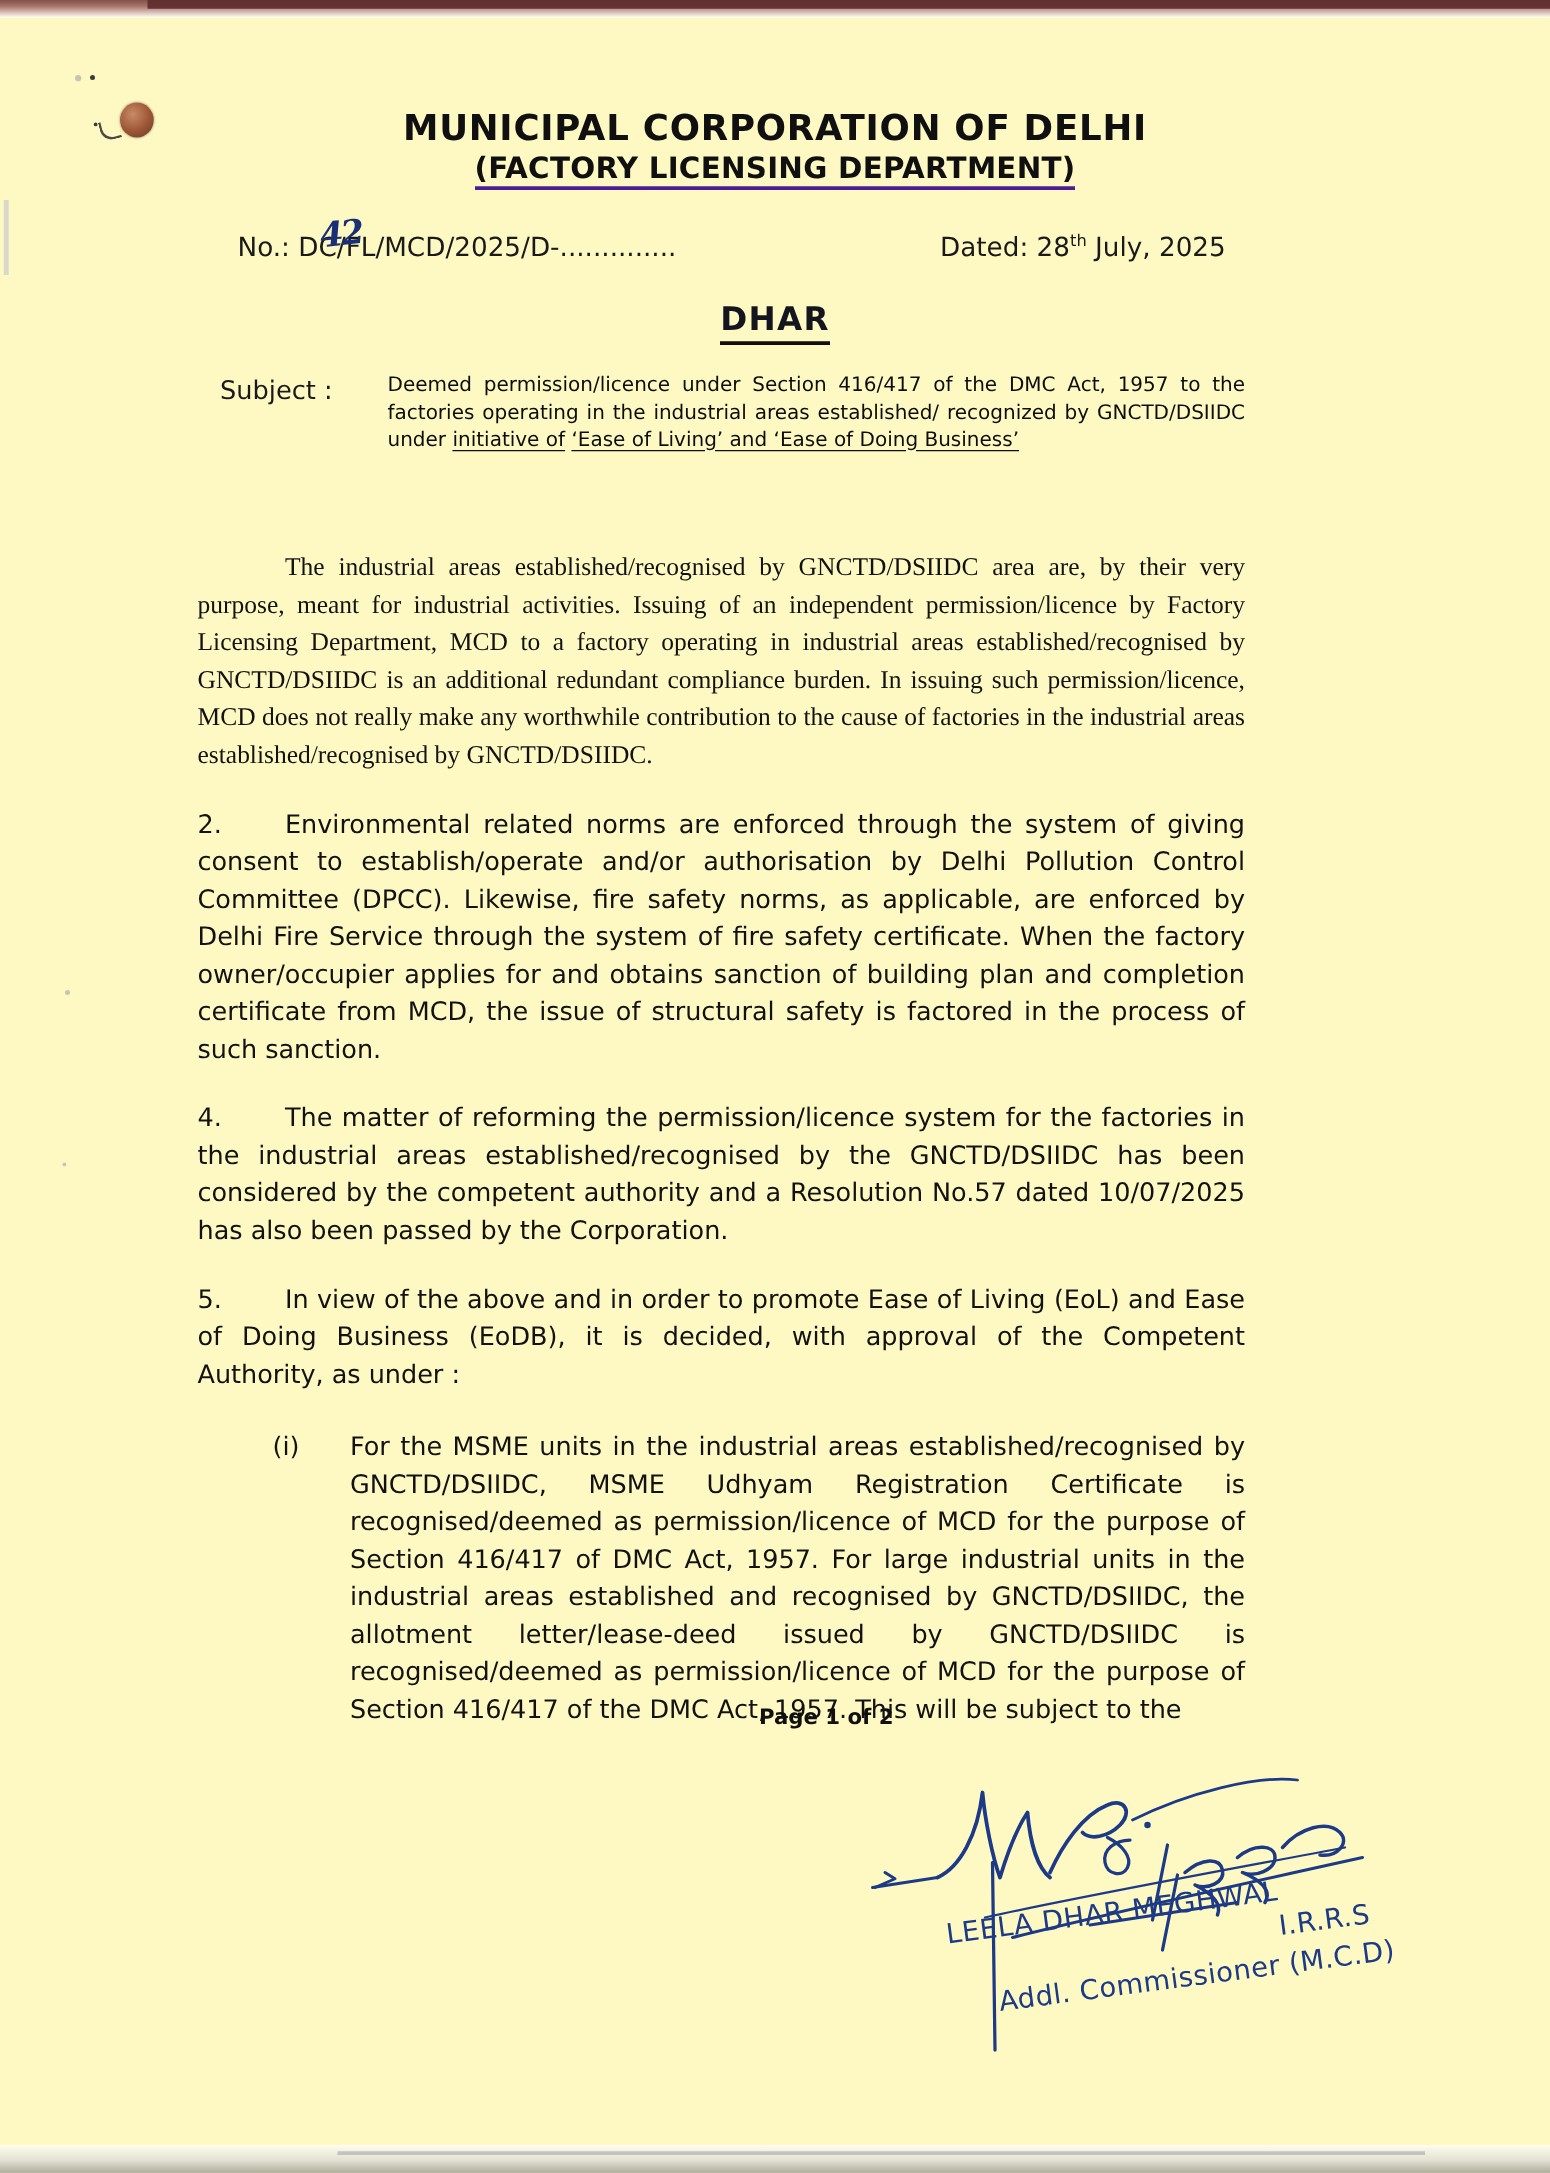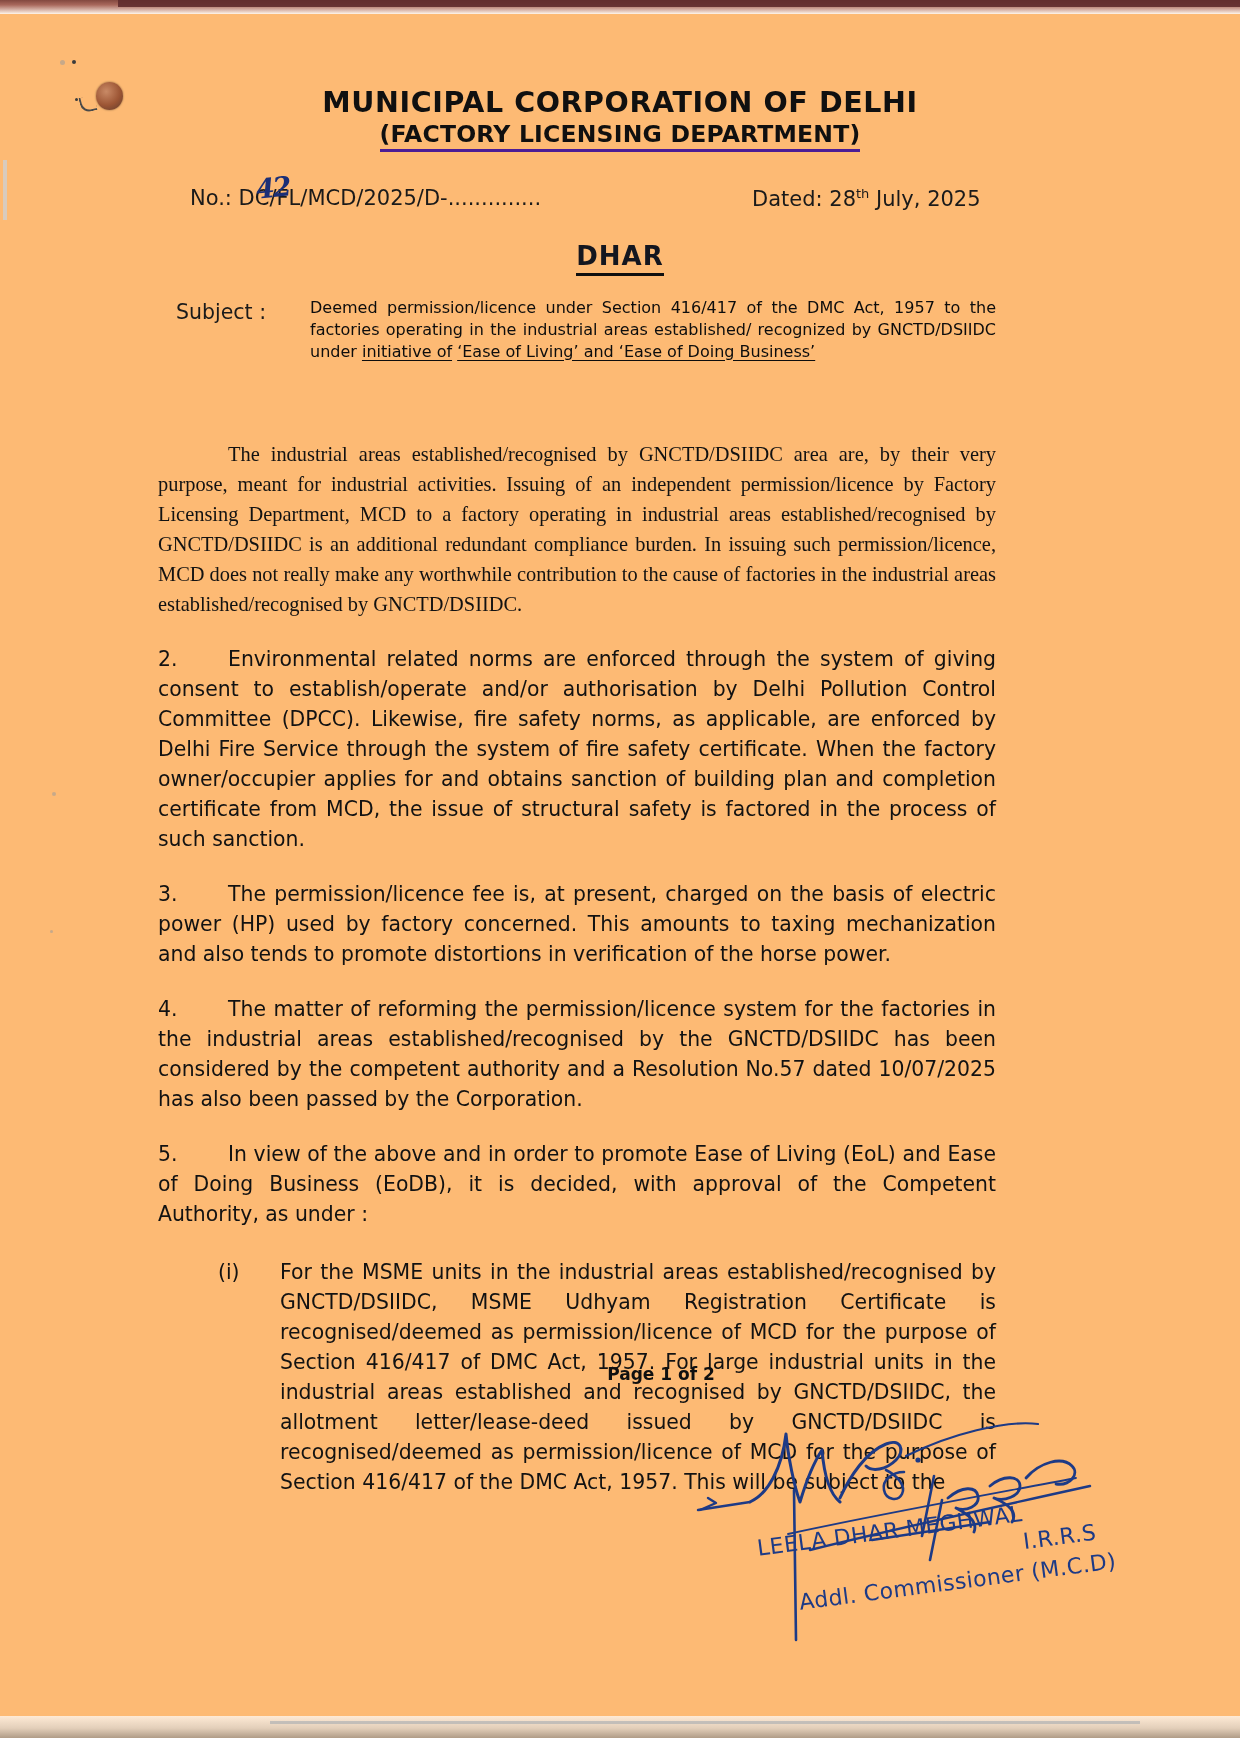--- a/index.html
+++ b/index.html
@@ -5,21 +5,21 @@
 <style>
   html, body {
     margin: 0;
     padding: 0;
     background: #8a8a8a;
   }
   .page {
     position: relative;
     width: 1240px;
     height: 1738px;
-    background: #fdba74;
+    background: #fef9c3;
     overflow: hidden;
     font-family: "DejaVu Sans", sans-serif;
     color: #14161f;
   }
   
   .scan-edge-top {
     position: absolute;
     top: 0; left: 0;
     width: 1240px; height: 14px;
     background: linear-gradient(to bottom, #6d3436 0%, #9a5a58 35%, #ffffff 100%);
@@ -278,21 +278,20 @@
       <u>‘Ease of Living’ and ‘Ease of Doing Business’</u>
     </div>
   </div>
 
   <div class="body">
 
     <p class="para first">The industrial areas established/recognised by GNCTD/DSIIDC area are, by their very purpose, meant for industrial activities.   Issuing of an independent permission/licence by Factory Licensing Department, MCD to a factory operating in industrial areas established/recognised by GNCTD/DSIIDC is an additional redundant compliance burden. In issuing such permission/licence, MCD does not really make any worthwhile contribution to the cause of factories in the industrial areas established/recognised by GNCTD/DSIIDC.</p>
 
     <p class="para numbered"><span class="num">2.</span><span>Environmental related norms are enforced through the system of giving consent to establish/operate and/or authorisation by Delhi Pollution Control Committee (DPCC). Likewise, fire safety norms, as applicable, are enforced by Delhi Fire Service through the system of fire safety certificate. When the factory owner/occupier applies for and obtains sanction of building plan and completion certificate from MCD, the issue of structural safety is factored in the process of such sanction.</span></p>
 
-    <p class="para numbered"><span class="num">3.</span><span>The permission/licence fee is, at present, charged on the basis of electric power (HP) used by factory concerned.  This amounts to taxing mechanization and also tends to promote distortions in verification of the horse power.</span></p>
 
     <p class="para numbered"><span class="num">4.</span><span>The matter of reforming the permission/licence system for the factories in the industrial areas established/recognised by the GNCTD/DSIIDC has been considered by the competent authority and a Resolution No.57 dated 10/07/2025 has also been passed by the Corporation.</span></p>
 
     <p class="para numbered para-last"><span class="num">5.</span><span>In view of the above and in order to promote Ease of Living (EoL) and Ease of Doing Business (EoDB), it is decided, with approval of the Competent Authority, as under :</span></p>
 
     <div class="sub-clause">
       <span class="roman">(i)</span>
       <span class="clause-text">For the MSME units in the industrial areas established/recognised by GNCTD/DSIIDC, MSME Udhyam Registration Certificate is recognised/deemed as permission/licence of MCD for the purpose of Section 416/417 of DMC Act, 1957.  For large industrial units in the industrial areas established and recognised by GNCTD/DSIIDC, the allotment letter/lease-deed issued by GNCTD/DSIIDC is recognised/deemed as permission/licence of MCD for the purpose of Section 416/417 of the DMC Act, 1957.  This will be subject to the</span>
     </div>
 

